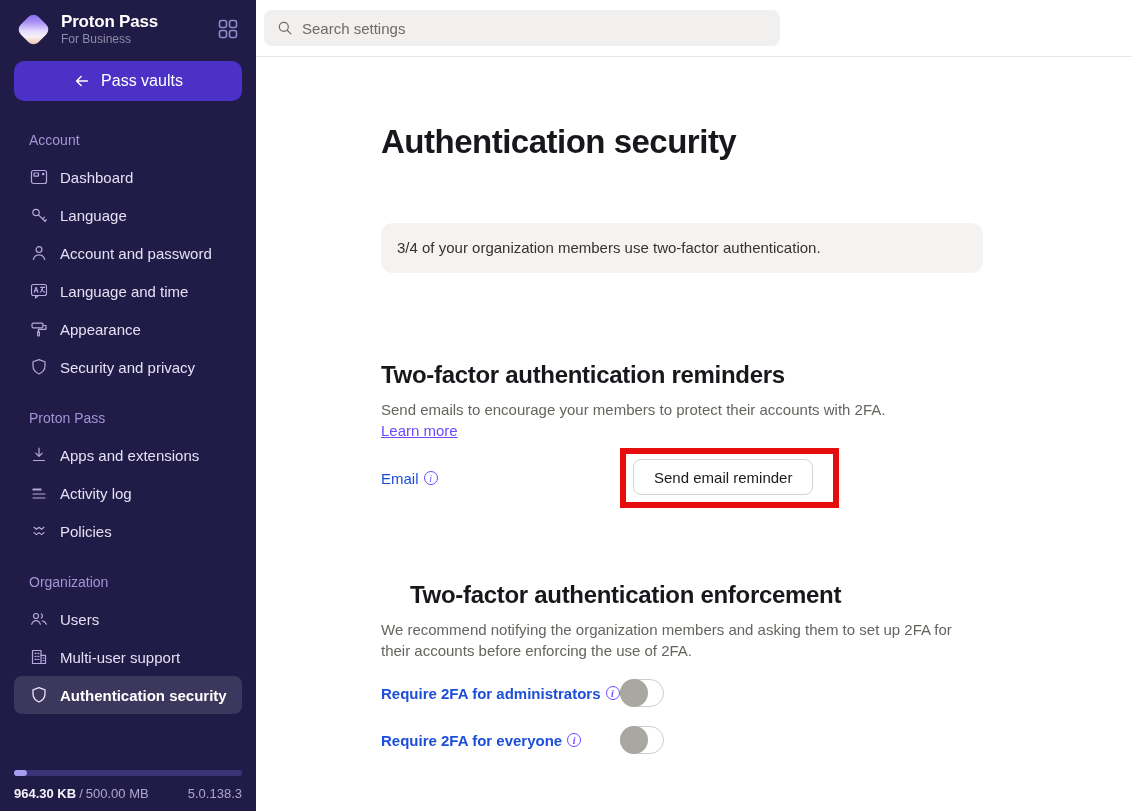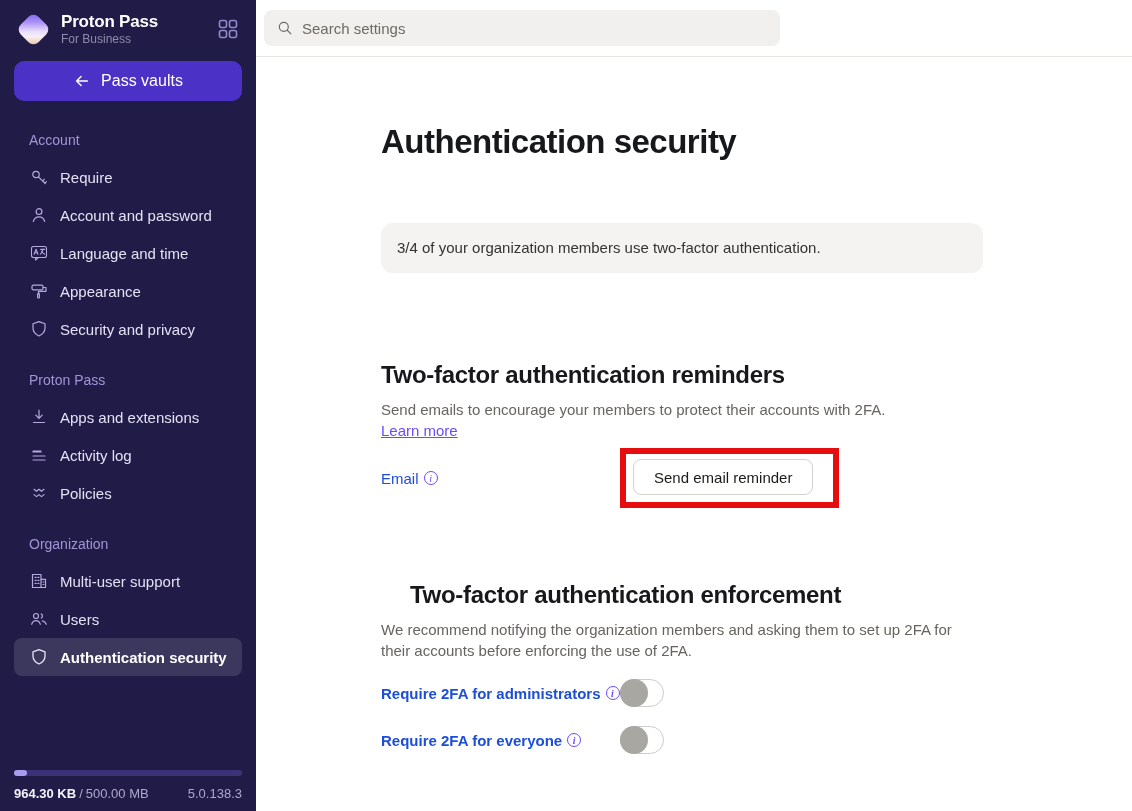--- a/index.html
+++ b/index.html
@@ -105,26 +105,36 @@
         </svg>
     </span>
     <span>Pass vaults</span>
   </button>
 
   <nav class="nav">
     <div class="nav-label first">Account</div>
 
     <div class="nav-item">
       <span class="nicon">
+          <svg width="20" height="20" viewBox="0 0 20 20" fill="none" stroke="currentColor" stroke-width="1.2" stroke-linecap="round">
+            <rect x="2.5" y="3.5" width="15" height="13" rx="2"></rect>
+            <rect x="5" y="6" width="4.5" height="3.2" rx="0.6"></rect>
+            <circle cx="14.2" cy="7" r="0.7" fill="currentColor"></circle>
+          </svg>
+        </span>
+      <span>Dashboard</span>
+    </div>
+    <div class="nav-item">
+      <span class="nicon">
           <svg width="20" height="20" viewBox="0 0 20 20" fill="none" stroke="currentColor" stroke-width="1.2" stroke-linecap="round" stroke-linejoin="round">
             <circle cx="7" cy="7.5" r="3.2"></circle>
             <path d="M9.4 9.9l6.8 6.6M13.6 13.9l1.8-1.8M15.9 16.1l1.5-1.5"></path>
           </svg>
         </span>
-      <span>Require</span>
+      <span>Language</span>
     </div>
     <div class="nav-item">
       <span class="nicon">
           <svg width="20" height="20" viewBox="0 0 20 20" fill="none" stroke="currentColor" stroke-width="1.2" stroke-linecap="round">
             <circle cx="10" cy="6.6" r="2.9"></circle>
             <path d="M4.3 16.5c1-3.1 3.1-4.6 5.7-4.6s4.7 1.5 5.7 4.6"></path>
           </svg>
         </span>
       <span>Account and password</span>
     </div>
@@ -182,37 +192,37 @@
             <path d="M5 6.3l2.5 2 2.5-2 2.5 2 2.5-2M5 11.6l2.5 2 2.5-2 2.5 2 2.5-2"></path>
           </svg>
         </span>
       <span>Policies</span>
     </div>
 
     <div class="nav-label">Organization</div>
 
     <div class="nav-item">
       <span class="nicon">
-          <svg width="20" height="20" viewBox="0 0 20 20" fill="none" stroke="currentColor" stroke-width="1.2" stroke-linecap="round" stroke-linejoin="round">
-            <rect x="3.5" y="3.5" width="8.5" height="13"></rect>
-            <path d="M12 8.3h4.5v8.2h-13"></path>
-            <path d="M6 6.3h1.2M8.8 6.3H10M6 9.3h1.2M8.8 9.3H10M6 12.3h1.2M8.8 12.3H10M14 11h.9M14 13.5h.9"></path>
-          </svg>
-        </span>
-      <span>Multi-user support</span>
-    </div>
-    <div class="nav-item">
-      <span class="nicon">
           <svg width="20" height="20" viewBox="0 0 20 20" fill="none" stroke="currentColor" stroke-width="1.2" stroke-linecap="round">
             <circle cx="7" cy="7" r="2.5"></circle>
             <path d="M2.7 15.3c.8-2.4 2.3-3.6 4.3-3.6s3.5 1.2 4.3 3.6"></path>
             <path d="M12.3 4.9a2.5 2.5 0 0 1 0 4.2M13.4 11.8c1.8.4 3.1 1.5 3.9 3.5"></path>
           </svg>
         </span>
       <span>Users</span>
+    </div>
+    <div class="nav-item">
+      <span class="nicon">
+          <svg width="20" height="20" viewBox="0 0 20 20" fill="none" stroke="currentColor" stroke-width="1.2" stroke-linecap="round" stroke-linejoin="round">
+            <rect x="3.5" y="3.5" width="8.5" height="13"></rect>
+            <path d="M12 8.3h4.5v8.2h-13"></path>
+            <path d="M6 6.3h1.2M8.8 6.3H10M6 9.3h1.2M8.8 9.3H10M6 12.3h1.2M8.8 12.3H10M14 11h.9M14 13.5h.9"></path>
+          </svg>
+        </span>
+      <span>Multi-user support</span>
     </div>
     <div class="nav-item active">
       <span class="nicon">
           <svg width="20" height="20" viewBox="0 0 20 20" fill="none" stroke="currentColor" stroke-width="1.3" stroke-linejoin="round">
             <path d="M10 2.6l6 2.2v4.3c0 3.8-2.4 6.3-6 7.9-3.6-1.6-6-4.1-6-7.9V4.8z"></path>
           </svg>
         </span>
       <span>Authentication security</span>
     </div>
   </nav>

